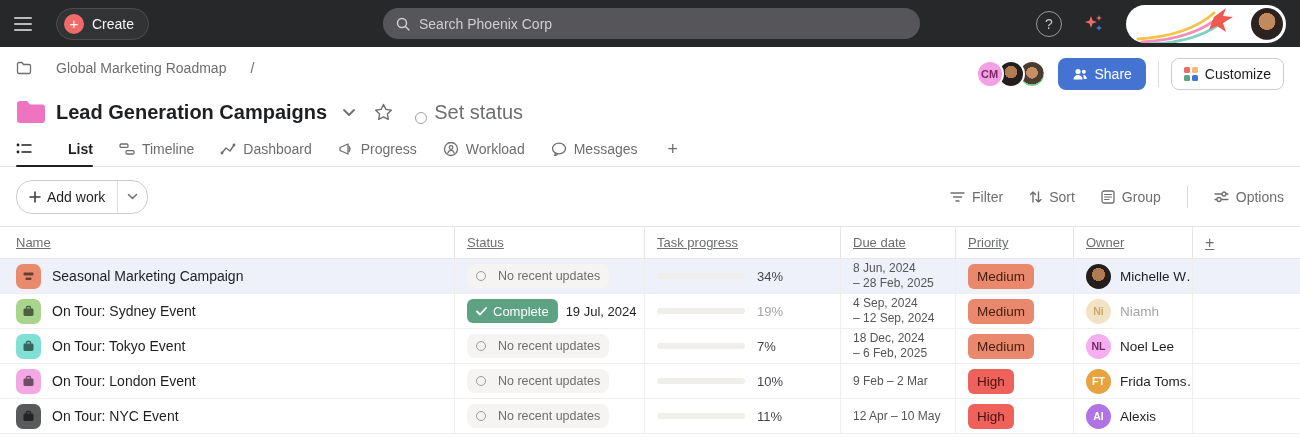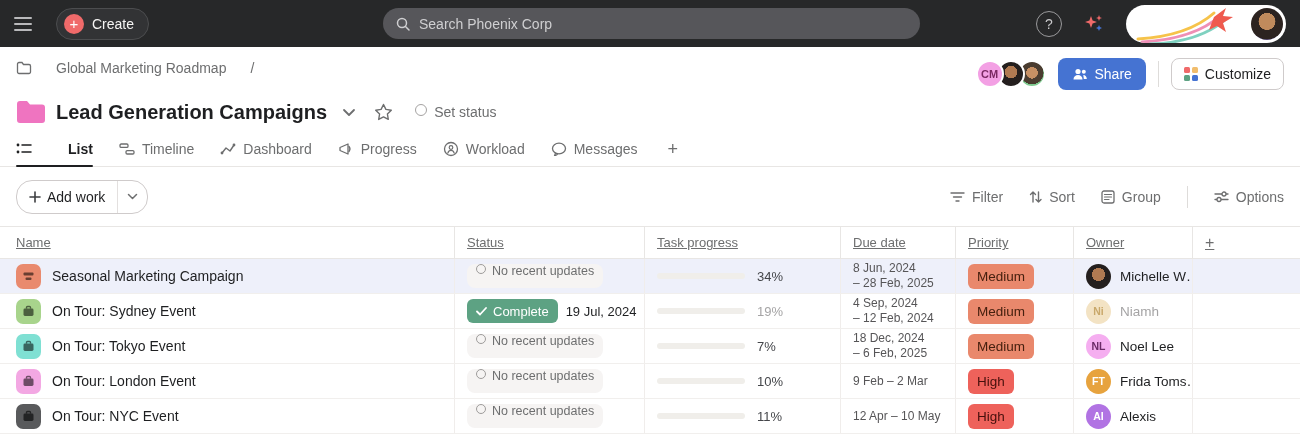--- a/index.html
+++ b/index.html
@@ -36,21 +36,21 @@
   .share-btn { display:flex; align-items:center; gap:7px; height:32px; padding:0 14px; background:#4573d2; color:#fff; border:none; border-radius:8px; font-size:14px; font-weight:500; cursor:pointer; }
   .hdr-divider { width:1px; height:26px; background:#dedcda; }
   .customize-btn { display:flex; align-items:center; gap:7px; height:32px; padding:0 12px; background:#fff; border:1px solid #cfcbcb; border-radius:8px; font-size:14px; color:#1e1f21; cursor:pointer; }
   .cust-grid { display:grid; grid-template-columns:6px 6px; grid-template-rows:6px 6px; gap:2px; }
   .cust-grid i { border-radius:1.5px; }
 
   .title-row { display:flex; align-items:center; gap:10px; padding:8px 16px 0 16px; height:36px; }
   .title-folder { flex:0 0 auto; }
   .page-title { font-size:20px; font-weight:700; color:#1e1f21; }
   .title-icon-btn { display:flex; align-items:center; justify-content:center; width:24px; height:24px; cursor:pointer; }
-  .set-status { display:flex; align-items:flex-start; gap:7px; color:#6d6e6f; font-size:14px; margin-left:10px; cursor:pointer; }
+  .set-status { display:flex; align-items:flex-end; gap:7px; color:#6d6e6f; font-size:20px; margin-left:10px; cursor:pointer; }
   .status-circle { width:12px; height:12px; border-radius:50%; border:1.5px solid #a5a3a2; }
 
   
   .tabs { display:flex; align-items:center; gap:26px; padding:0 16px; height:35px; border-bottom:1px solid #e8e6e4; margin-top:6px; }
   .tab { display:flex; align-items:center; gap:7px; color:#6d6e6f; font-size:14px; height:100%; position:relative; cursor:pointer; }
   .tab.active { color:#1e1f21; font-weight:700;gap:36px; }
   .tab.active::after { content:""; position:absolute; left:0; right:0; bottom:-1px; height:2px; background:#1e1f21; border-radius:2px; }
   .tab-add { color:#6d6e6f; font-size:18px; cursor:pointer; padding:0 4px; }
 
   
@@ -68,21 +68,21 @@
   .thead .cell { display:flex; align-items:center; padding-left:12px; border-right:1px solid #e8e6e4;text-decoration:underline; }
   .thead .cell:first-child { padding-left:16px; }
   .thead .cell:last-child { border-right:none; font-size:16px; color:#6d6e6f; }
   .trow { height:35px; border-bottom:1px solid #f1efed; font-size:14px; }
   .trow .cell { display:flex; align-items:center; padding-left:12px; border-right:1px solid #f0edeb; overflow:hidden; }
   .trow .cell:first-child { padding-left:16px; }
   .trow .cell:last-child { border-right:none; }
   .trow.selected { background:#eef0fa; }
   .proj-icon { width:25px; height:25px; border-radius:7px; margin-right:11px; flex:0 0 auto; display:flex; align-items:center; justify-content:center; }
   .row-name { color:#1e1f21; white-space:nowrap; }
-  .status-pill { display:inline-flex; gap:6px; height:24px; padding:0 9px; border-radius:8px; background:#f6f4f3; color:#6d6e6f; font-size:12.5px; white-space:nowrap; cursor:pointer; }
+  .status-pill { display:inline-flex; align-items:center; gap:12px; height:24px; padding:0 9px; border-radius:8px; background:#f6f4f3; color:#6d6e6f; font-size:12.5px; white-space:nowrap; cursor:pointer; }
   .status-pill .ring { width:10px; height:10px; border-radius:50%; border:1.2px solid #9e9c9b; flex:0 0 auto; }
   .complete-pill { display:inline-flex; align-items:center; gap:6px; height:24px; padding:0 9px; border-radius:6px; background:#5da283; color:#fff; font-size:13px; font-weight:500; cursor:pointer; }
   .status-date { margin-left:8px; font-size:13px; color:#1e1f21; white-space:nowrap; }
   .bar-track { width:88px; height:6px; border-radius:3px; background:#f0eeea; overflow:hidden; flex:0 0 auto; }
   .bar-fill { height:6px; border-radius:3px; background:#54a082; }
   .bar-fill.muted { background:#a9cfbf; }
   .pct { margin-left:12px; font-size:13px; color:#44464a; }
   .pct.muted { color:#a5a4a5; }
   .due { display:flex; flex-direction:column; justify-content:center; font-size:12px; color:#565557; line-height:15px; white-space:nowrap; }
   .prio-pill { display:inline-flex; align-items:center; height:25px; padding:0 9px; border-radius:6px; font-size:13.5px; font-weight:500; cursor:pointer; }
@@ -363,21 +363,21 @@
     </span>
     <span class="status-date">19 Jul, 2024</span>
   </div>
   <div class="cell">
     <span class="bar-track"><span class="bar-fill muted" style="width: 19%;"></span></span>
     <span class="pct muted">19%</span>
   </div>
   <div class="cell">
     <span class="due">
         <span>4 Sep, 2024</span>
-        <span>– 12 Feb, 2024</span>
+        <span>– 12 Sep, 2024</span>
       </span>
   </div>
   <div class="cell">
     <span class="prio-pill prio-medium">Medium</span>
   </div>
   <div class="cell">
     <span class="owner-avatar" style="background: rgb(243, 227, 196); color: rgb(201, 168, 106);">
         <span>Ni</span>
       </span>
     <span class="owner-name muted">Niamh</span>

